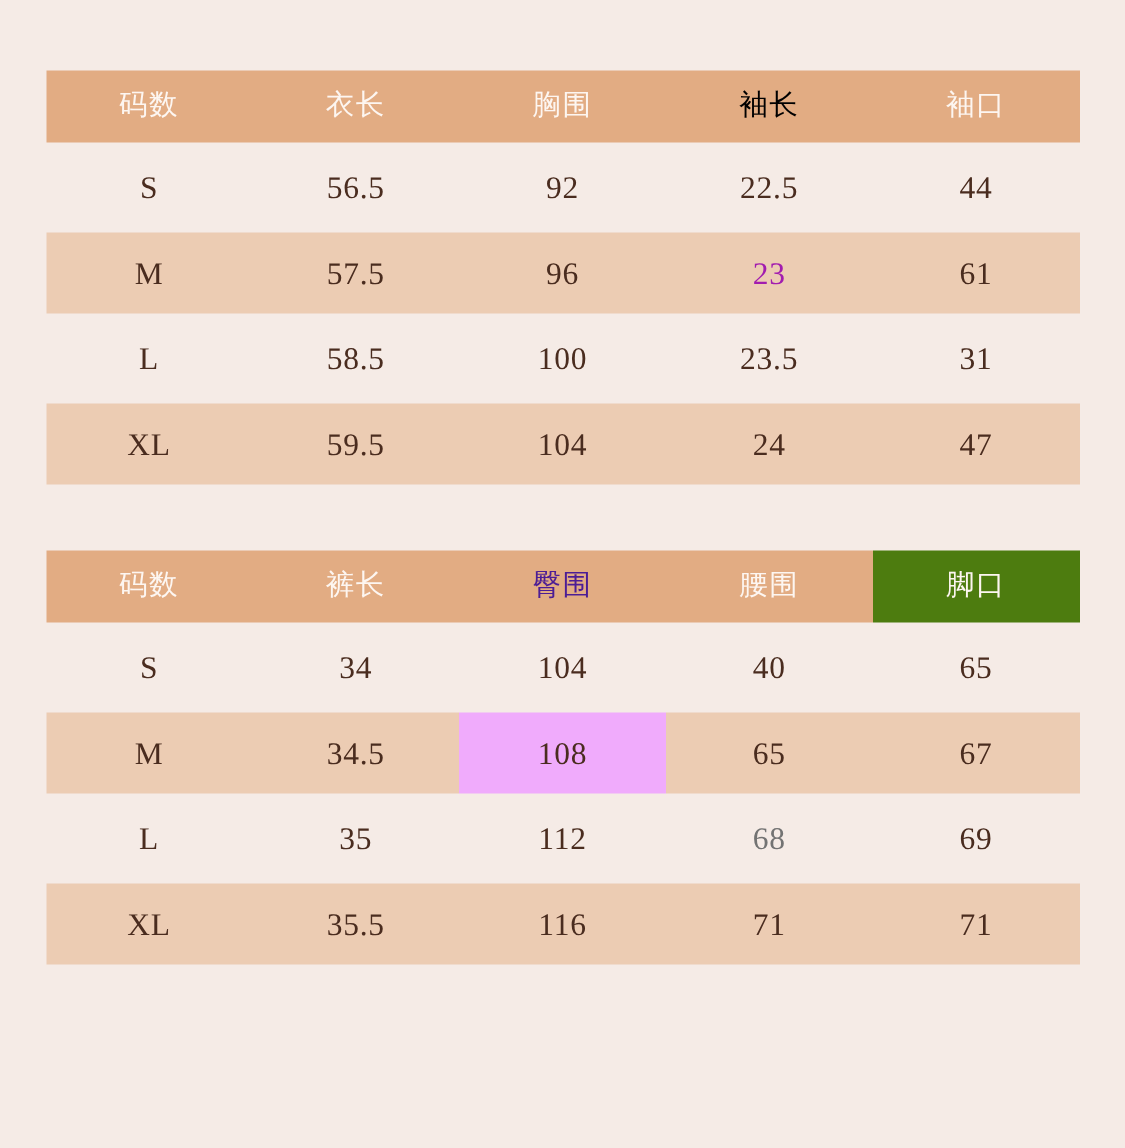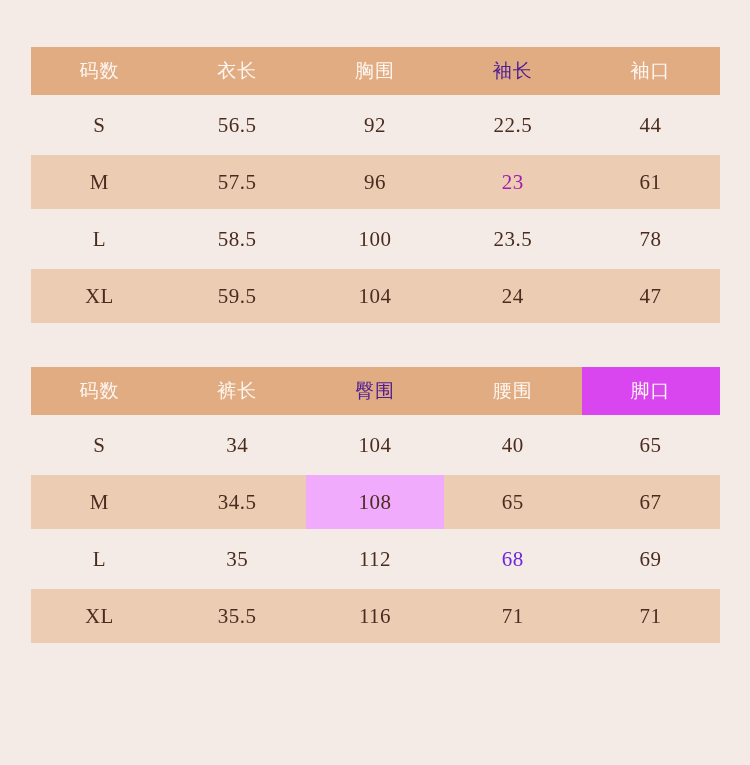--- a/index.html
+++ b/index.html
@@ -76,21 +76,21 @@
 
 <div class="page">
 
   <div class="table-block" id="table-apparel-wrap">
     <table class="size-table" id="table-apparel">
       <thead>
         <tr>
             <th style="background: rgb(226, 172, 131); color: rgb(253, 246, 241);">码数</th>
             <th style="background: rgb(226, 172, 131); color: rgb(253, 246, 241);">衣长</th>
             <th style="background: rgb(226, 172, 131); color: rgb(253, 246, 241);">胸围</th>
-            <th style="background: rgb(226, 172, 131); color: #4c1d95; font-family: Liberation Serif, serif;">袖长</th>
+            <th style="background: rgb(226, 172, 131); color: #000000; font-family: Liberation Serif, serif;">袖长</th>
             <th style="background: rgb(226, 172, 131); color: rgb(253, 246, 241);">袖口</th>
           </tr>
       </thead>
       <tbody>
           <tr class="plain">
             <td style="color: rgb(74, 44, 31);">S</td>
             <td style="color: rgb(74, 44, 31);">56.5</td>
             <td style="color: rgb(74, 44, 31);">92</td>
             <td style="color: rgb(74, 44, 31);">22.5</td>
             <td style="color: rgb(74, 44, 31);">44</td>
@@ -100,42 +100,42 @@
             <td style="background: rgb(236, 204, 179); color: rgb(74, 44, 31);">57.5</td>
             <td style="background: rgb(236, 204, 179); color: rgb(74, 44, 31);">96</td>
             <td style="background: rgb(236, 204, 179); color: #a21caf;">23</td>
             <td style="background: rgb(236, 204, 179); color: rgb(74, 44, 31);">61</td>
           </tr>
           <tr class="plain">
             <td style="color: rgb(74, 44, 31);">L</td>
             <td style="color: rgb(74, 44, 31);">58.5</td>
             <td style="color: rgb(74, 44, 31);">100</td>
             <td style="color: rgb(74, 44, 31);">23.5</td>
-            <td style="color: rgb(74, 44, 31);">78</td>
+            <td style="color: rgb(74, 44, 31);">31</td>
           </tr>
           <tr class="band">
             <td style="background: rgb(236, 204, 179); color: rgb(74, 44, 31);">XL</td>
             <td style="background: rgb(236, 204, 179); color: rgb(74, 44, 31);">59.5</td>
             <td style="background: rgb(236, 204, 179); color: rgb(74, 44, 31);">104</td>
             <td style="background: rgb(236, 204, 179); color: rgb(74, 44, 31);">24</td>
             <td style="background: rgb(236, 204, 179); color: rgb(74, 44, 31);">47</td>
           </tr>
         </tbody>
     </table>
   </div>
 
   <div class="table-block" id="table-bottoms-wrap">
     <table class="size-table" id="table-bottoms">
       <thead>
         <tr>
             <th style="background: rgb(226, 172, 131); color: rgb(253, 246, 241);">码数</th>
             <th style="background: rgb(226, 172, 131); color: rgb(253, 246, 241);">裤长</th>
             <th style="background: rgb(226, 172, 131); color: #4c1d95;">臀围</th>
             <th style="background: rgb(226, 172, 131); color: rgb(253, 246, 241);">腰围</th>
-            <th style="background: #d946ef; color: rgb(253, 246, 241);">脚口</th>
+            <th style="background: #4d7c0f; color: rgb(253, 246, 241);">脚口</th>
           </tr>
       </thead>
       <tbody>
           <tr class="plain">
             <td style="color: rgb(74, 44, 31);">S</td>
             <td style="color: rgb(74, 44, 31);">34</td>
             <td style="color: rgb(74, 44, 31);">104</td>
             <td style="color: rgb(74, 44, 31);">40</td>
             <td style="color: rgb(74, 44, 31);">65</td>
           </tr>
@@ -143,21 +143,21 @@
             <td style="background: rgb(236, 204, 179); color: rgb(74, 44, 31);">M</td>
             <td style="background: rgb(236, 204, 179); color: rgb(74, 44, 31);">34.5</td>
             <td style="background: #f0abfc; color: rgb(74, 44, 31);">108</td>
             <td style="background: rgb(236, 204, 179); color: rgb(74, 44, 31);">65</td>
             <td style="background: rgb(236, 204, 179); color: rgb(74, 44, 31);">67</td>
           </tr>
           <tr class="plain">
             <td style="color: rgb(74, 44, 31);">L</td>
             <td style="color: rgb(74, 44, 31);">35</td>
             <td style="color: rgb(74, 44, 31);">112</td>
-            <td style="color: #6d28d9;">68</td>
+            <td style="color: #737373;">68</td>
             <td style="color: rgb(74, 44, 31);">69</td>
           </tr>
           <tr class="band">
             <td style="background: rgb(236, 204, 179); color: rgb(74, 44, 31);">XL</td>
             <td style="background: rgb(236, 204, 179); color: rgb(74, 44, 31);">35.5</td>
             <td style="background: rgb(236, 204, 179); color: rgb(74, 44, 31); margin-top: 36px;">116</td>
             <td style="background: rgb(236, 204, 179); color: rgb(74, 44, 31);">71</td>
             <td style="background: rgb(236, 204, 179); color: rgb(74, 44, 31);">71</td>
           </tr>
         </tbody>

